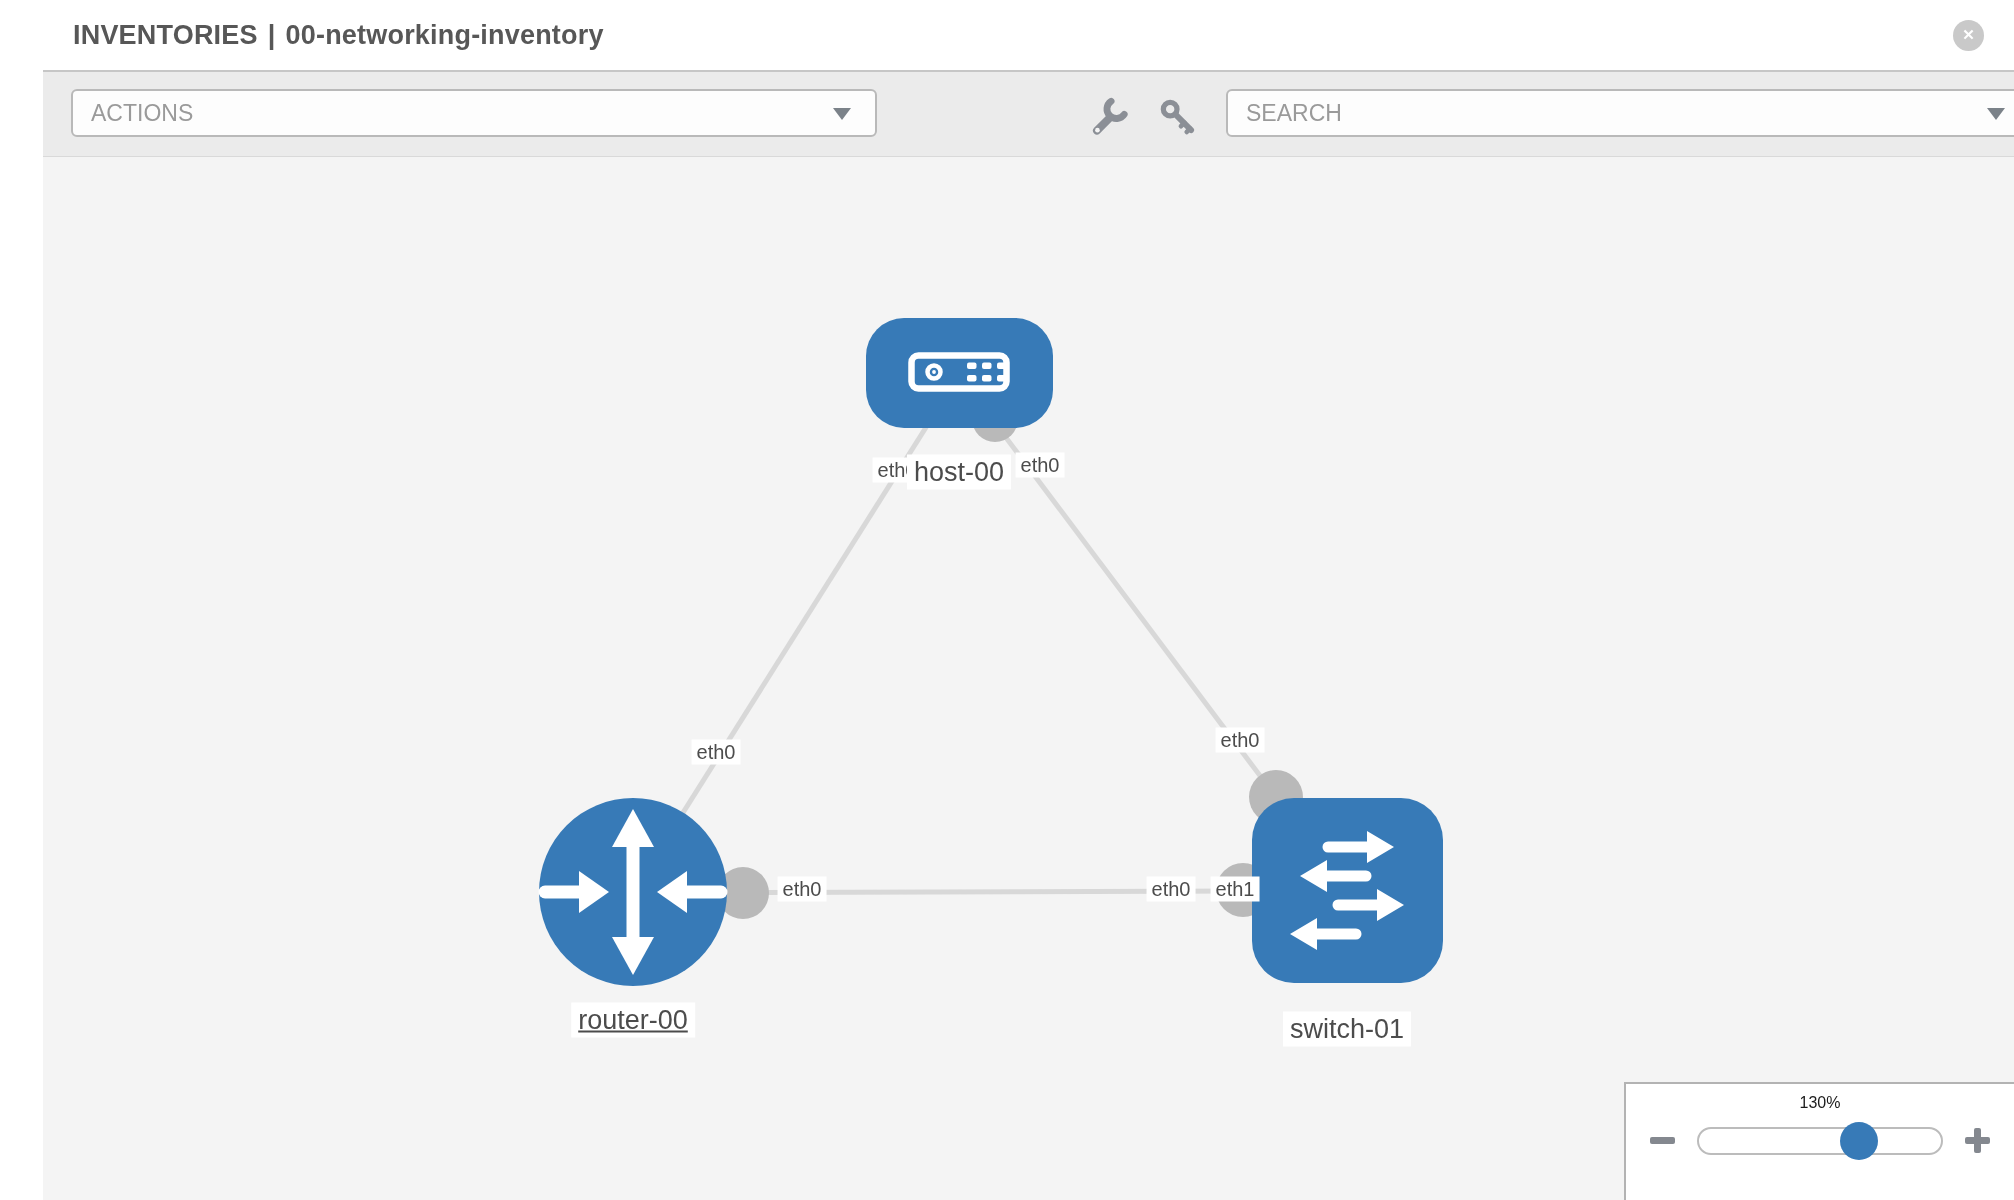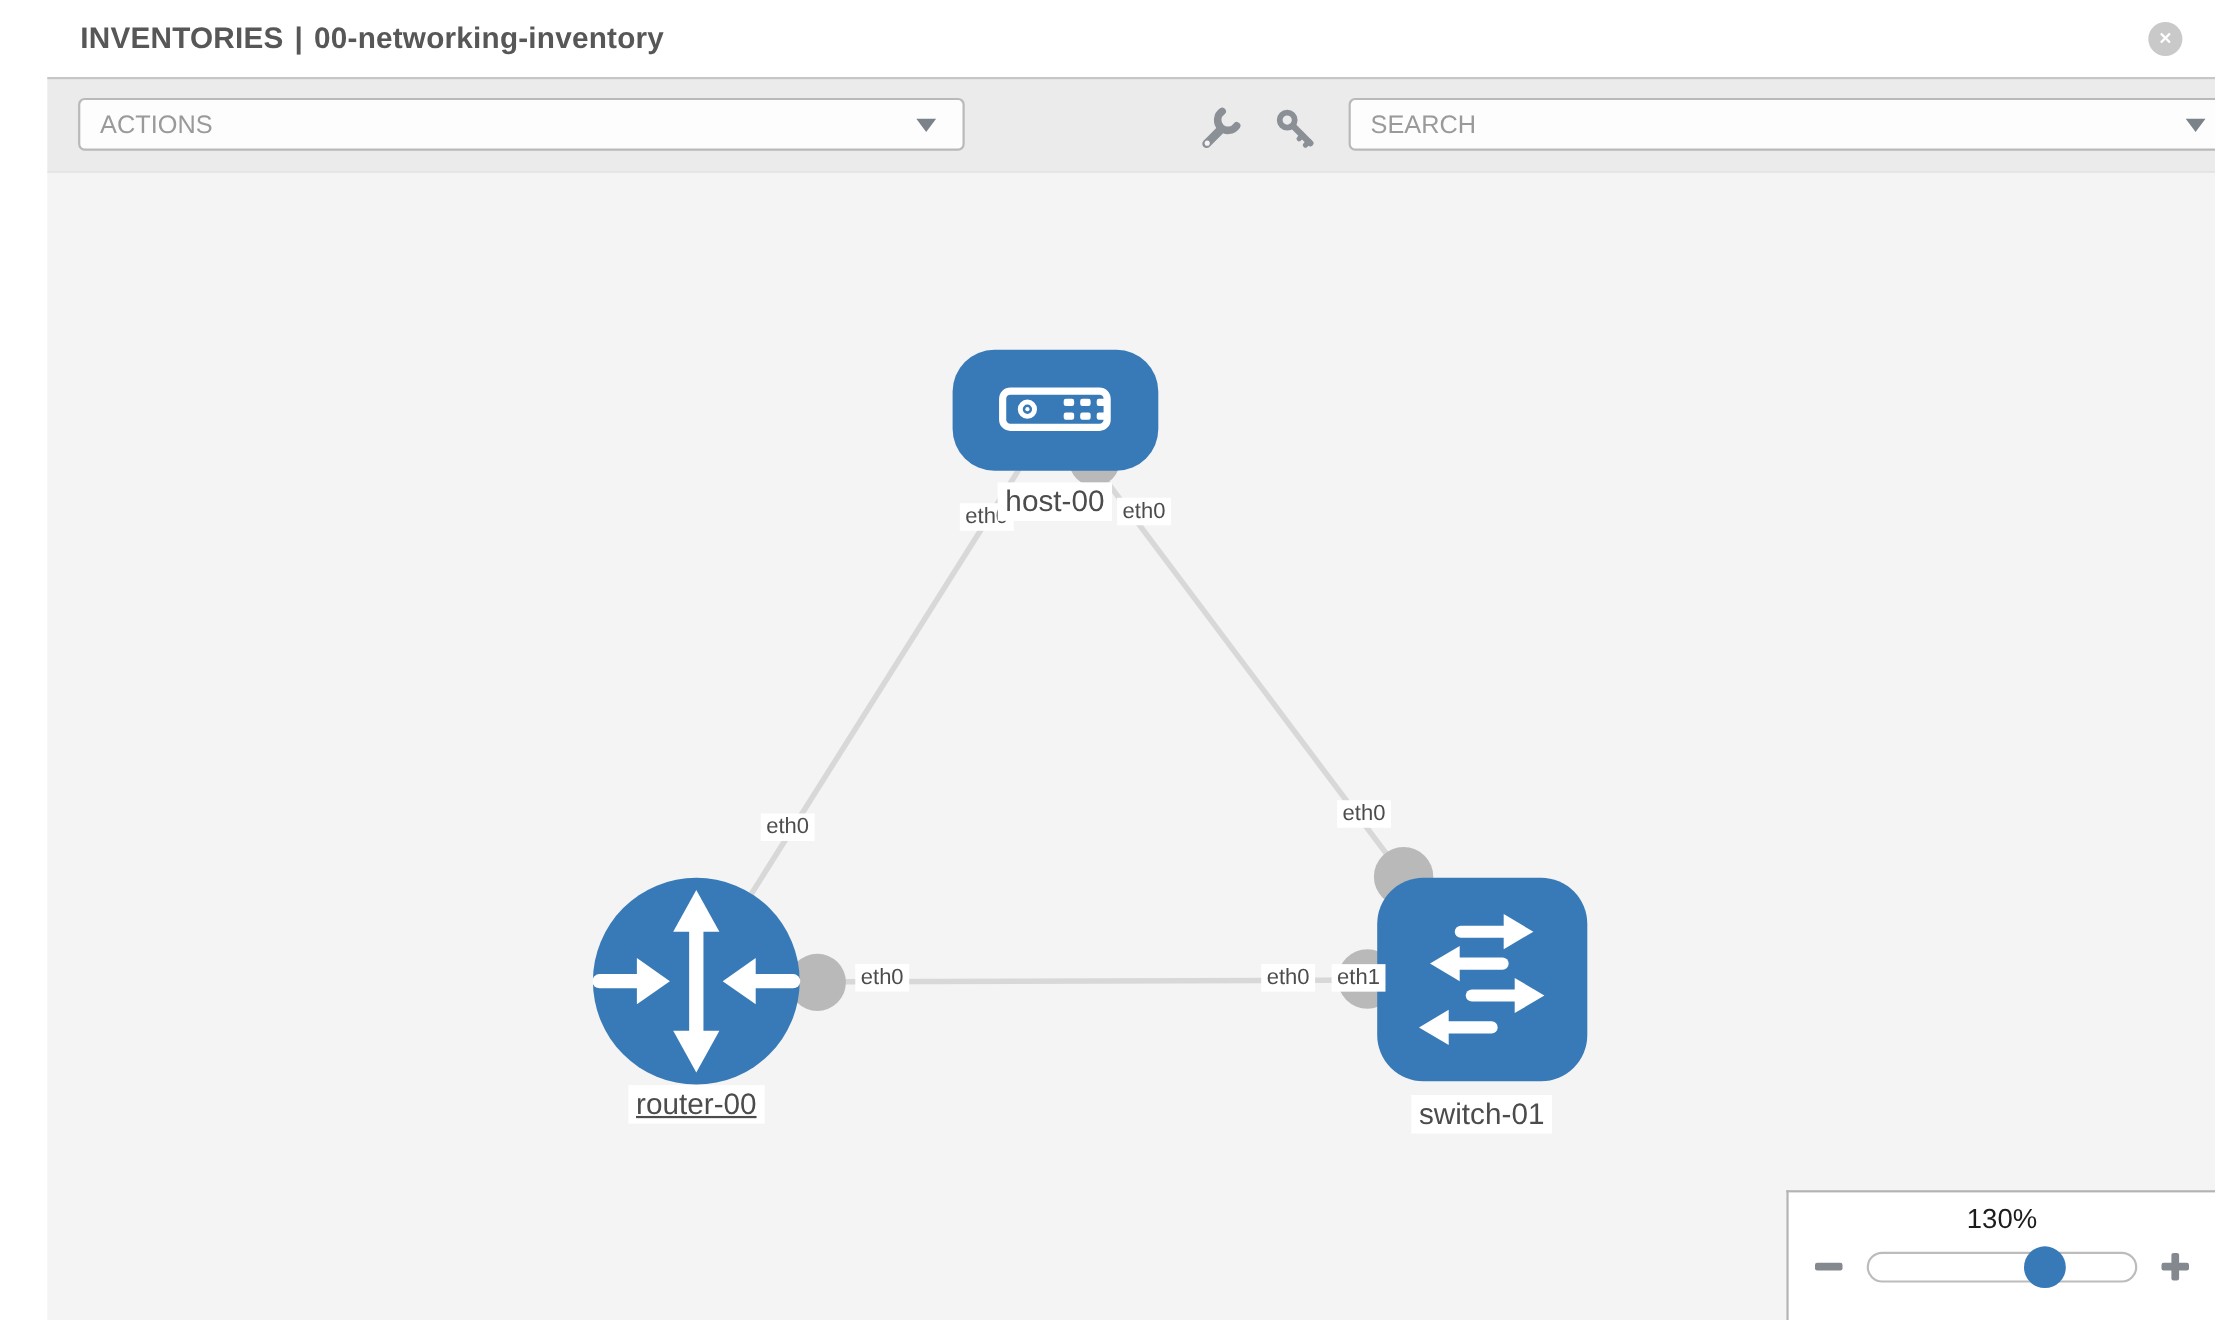--- a/index.html
+++ b/index.html
@@ -32,28 +32,28 @@
               border: none; cursor: pointer; padding: 0; }
   #wrench-btn { left: 1044px; }
   #key-btn    { left: 1112px; }
 
   
   .canvas { position: relative; flex: 1; background: #f4f4f4; overflow: hidden; }
   .canvas svg { position: absolute; left: 0; top: 0; }
 
   .lbl { position: absolute; transform: translate(-50%, -50%); background: #ffffff;
          color: #4c4c4c; white-space: nowrap; }
-  .node-lbl { font-size: 27px; padding: 2px 7px; }
+  .node-lbl { font-size: 27px; padding: 2px 7px; margin-top: 16px; }
   .eth-lbl  { font-size: 20px; padding: 1px 5px; }
 
   
   .zoom-panel { position: absolute; right: 0; bottom: 0; width: 390px; height: 118px;
                 background: #ffffff; border: 2px solid #b3b3b3; border-right: none;
                 border-bottom: none; }
-  .zoom-level { text-align: center; font-size: 25px; color: #1c1c1c; margin-top: 10px; }
+  .zoom-level { text-align: center; font-size: 16px; color: #1c1c1c; margin-top: 10px; }
   .zoom-controls { display: flex; align-items: center; padding: 12px 20px 0 20px; }
   .zoom-btn { background: transparent; border: none; cursor: pointer; padding: 4px;
               display: flex; align-items: center; justify-content: center; }
   .bar-h { display: block; width: 25px; height: 7px; background: #84888f; border-radius: 2px; }
   .plus-wrap { position: relative; width: 25px; height: 25px; display: block; }
   .plus-wrap .ph { position: absolute; left: 0; top: 9px; width: 25px; height: 7px;
                    background: #84888f; border-radius: 2px; }
   .plus-wrap .pv { position: absolute; left: 9px; top: 0; width: 7px; height: 25px;
                    background: #84888f; border-radius: 2px; }
   .zoom-track { flex: 1; height: 28px; margin: 0 18px; background: #ffffff;

